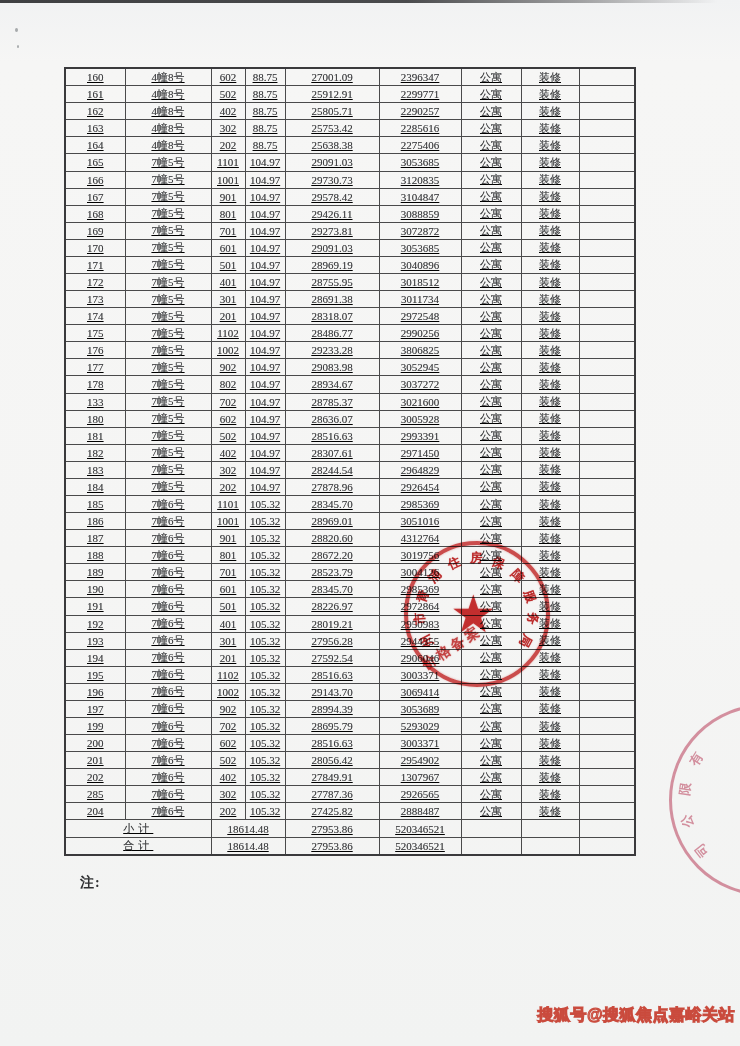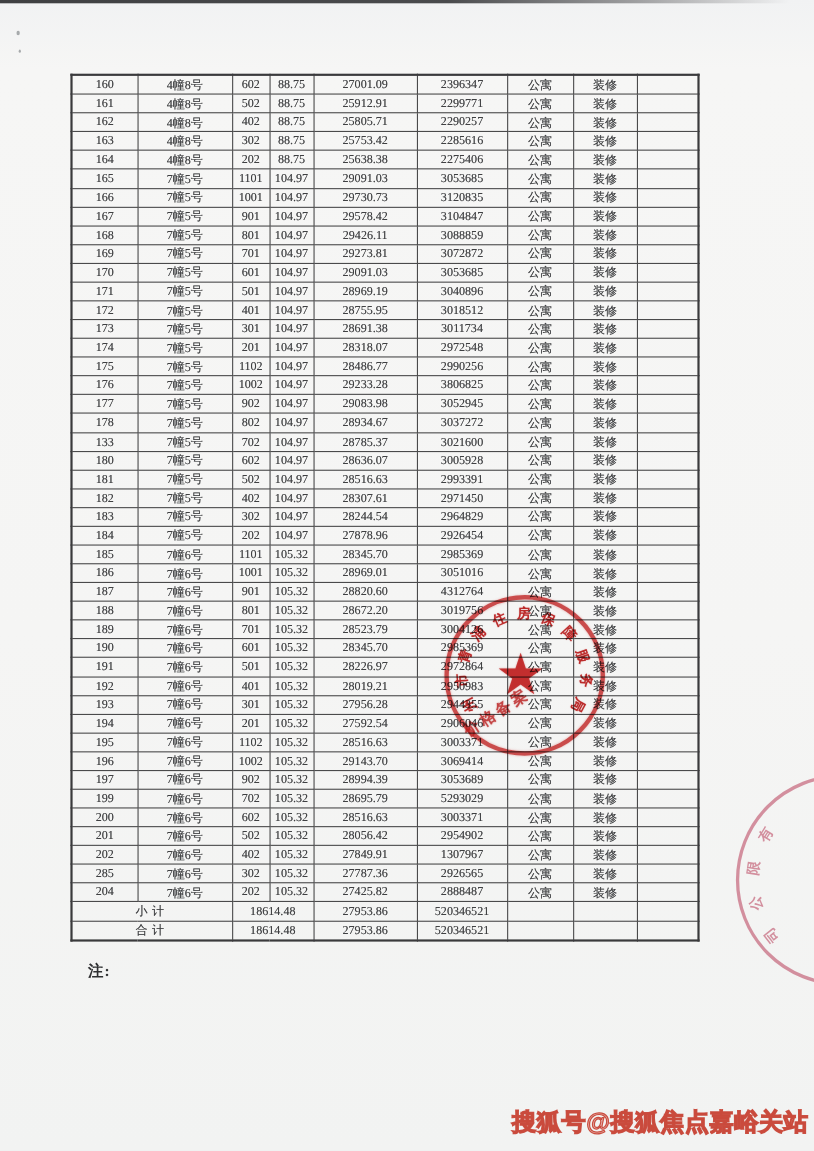--- a/index.html
+++ b/index.html
@@ -10,21 +10,21 @@
   }
   .page{
     position:relative;width:740px;height:1046px;overflow:hidden;
     background:linear-gradient(180deg,#f1f2f3 0%,#f6f6f5 6%,#f5f5f4 55%,#f2f3f2 100%);
   }
   .top-edge{
     position:absolute;top:0;left:0;height:3px;width:100%;
     background:linear-gradient(90deg,#3f4042 0%,#4a4b4d 55%,rgba(90,90,92,.55) 78%,rgba(120,120,122,0) 97%);
   }
   .speck{position:absolute;background:rgba(90,95,100,.5);border-radius:50%;}
-  .sheet{position:absolute;left:64px;top:67px;width:528px;height:789px;}
+  .sheet{position:absolute;left:64px;top:67px;width:528px;height:789px;text-decoration:underline;}
   table.price{
     width:570px;height:100%;
     border-collapse:collapse;table-layout:fixed;
   }
   table.price td{
     border:1px solid #4a4a4b;
     text-align:center;vertical-align:middle;
     font-size:11px;color:#3f4042;
     padding:0;white-space:nowrap;overflow:visible;
     text-shadow:0 0 .5px rgba(70,70,72,.55);
@@ -72,21 +72,21 @@
   .stamp2 .ring2{
     position:absolute;inset:0;border-radius:50%;
     border:3px solid rgba(193,64,92,.55);
   }
   .stamp2 .arc-ch{
     position:absolute;font-size:13px;font-weight:bold;
     color:rgba(193,64,92,.55);
   }
   .watermark{
     position:absolute;right:5px;top:1005px;
-    font-size:22px;font-weight:bold;letter-spacing:.5px;
+    font-size:16px;font-weight:bold;letter-spacing:.5px;
     color:rgba(216,92,74,.38);
     -webkit-text-stroke:1.1px rgba(197,58,43,.88);
     font-family:"Liberation Sans","DejaVu Sans",sans-serif;
   }
 </style>
 </head>
 <body>
 
 <div class="page">
   <div class="top-edge"></div>

